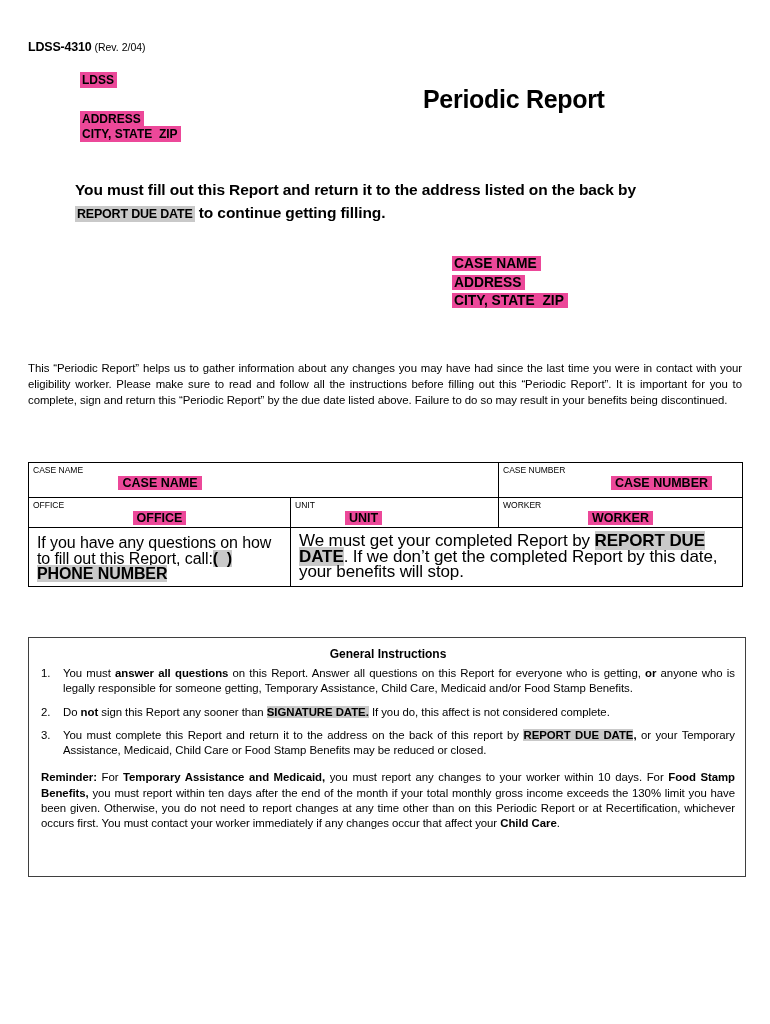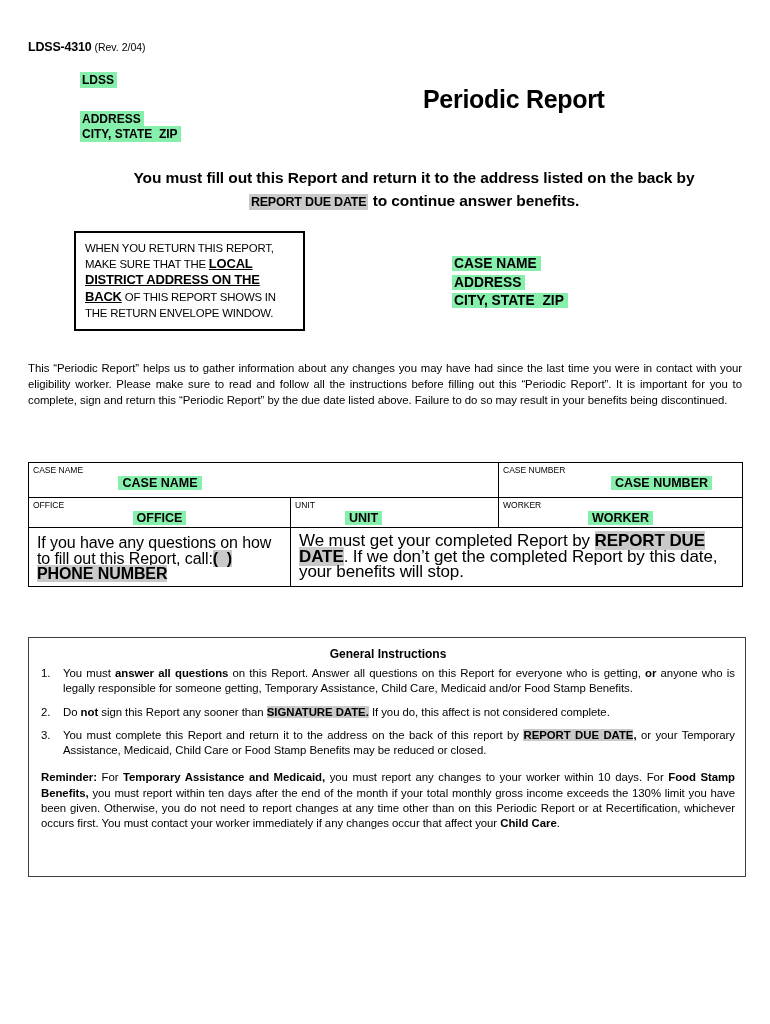--- a/index.html
+++ b/index.html
@@ -1,38 +1,38 @@
 <!DOCTYPE html>
 <html><head>
 <meta charset="utf-8">
 <style>
   html,body{margin:0;padding:0;background:#ffffff;}
   .page{
     position:relative;width:770px;height:1024px;background:#ffffff;
     font-family:"Liberation Sans","DejaVu Sans",sans-serif;color:#000;overflow:hidden;border-radius:6px;
   }
-  .hl{background:#86efac;}
+  .hl{background:#ec4899;}
   
   .seg-r{}
   .seg-b{font-weight:700;}
   .seg-u{text-decoration:underline;}
   .seg-hl{background:#c9c9c9;}
   .seg-lg{font-size:13px;}
   .seg-due{background:#c9c9c9;font-size:12.5px;padding:1px 2px;letter-spacing:-0.2px;}
 
   .form-number{position:absolute;left:28px;top:40px;font-size:12.5px;font-weight:700;letter-spacing:-0.2px;}
   .form-rev{font-weight:400;font-size:10.5px;letter-spacing:0;}
 
   .agency-name{position:absolute;left:80px;top:73px;font-size:12px;font-weight:700;}
   .agency-name .hl,.agency-address .hl{padding:1px 3px 1px 2px;}
   .agency-address{position:absolute;left:80px;top:112px;font-size:12px;font-weight:700;line-height:15px;}
 
   .doc-title{position:absolute;left:423px;top:85px;font-size:25px;font-weight:700;letter-spacing:-0.3px;}
 
-  .mailing{position:absolute;left:75px;top:167px;width:678px;font-size:15.5px;font-weight:700;line-height:22.5px;letter-spacing:-0.1px;text-align:center;}
+  .mailing{position:absolute;left:75px;top:179px;width:678px;font-size:15.5px;font-weight:700;line-height:22.5px;letter-spacing:-0.1px;}
 
   .envelope-box{
     position:absolute;left:74px;top:231px;width:231px;box-sizing:border-box;
     border:2px solid #000;padding:7px 7px 8px 9px;
     font-size:11.4px;line-height:16.2px;letter-spacing:-0.2px;
   }
 
   .case-address{position:absolute;left:452px;top:255px;font-size:13.8px;font-weight:700;line-height:18.5px;}
   .case-address .hl{padding:0 4px 0 2px;}
 
@@ -72,23 +72,22 @@
     <span class="hl">LDSS</span>
   </div>
 
   <div class="doc-title">Periodic Report</div>
 
   <div class="agency-address">
     <div><span class="hl">ADDRESS</span></div>
     <div><span class="hl">CITY, STATE&nbsp; ZIP</span></div>
   </div>
 
-  <div class="mailing"><span class="seg-b">You must fill out this Report and return it to the address listed on the back by</span><br><span class="seg-due">REPORT DUE DATE</span><span class="seg-b"> to continue answer benefits.</span></div>
+  <div class="mailing"><span class="seg-b">You must fill out this Report and return it to the address listed on the back by</span><br><span class="seg-due">REPORT DUE DATE</span><span class="seg-b"> to continue getting filling.</span></div>
 
-  <div class="envelope-box"><span class="seg-r">WHEN YOU RETURN THIS REPORT, MAKE SURE THAT THE </span><span class="seg-b seg-u seg-lg">LOCAL DISTRICT ADDRESS ON THE BACK</span><span class="seg-r"> OF THIS REPORT SHOWS IN THE RETURN ENVELOPE WINDOW.</span></div>
 
   <div class="case-address">
     <div><span class="hl">CASE NAME</span></div>
     <div><span class="hl">ADDRESS</span></div>
     <div><span class="hl">CITY, STATE&nbsp; ZIP</span></div>
   </div>
 
   <div class="intro">This “Periodic Report” helps us to gather information about any changes you may have had since the last time you were in contact with your eligibility worker.  Please make sure to read and follow all the instructions before filling out this “Periodic Report”. It is important for you to complete, sign and return this “Periodic Report” by the due date listed above.  Failure to do so may result in your benefits being discontinued.</div>
 
   <table class="case-table">

